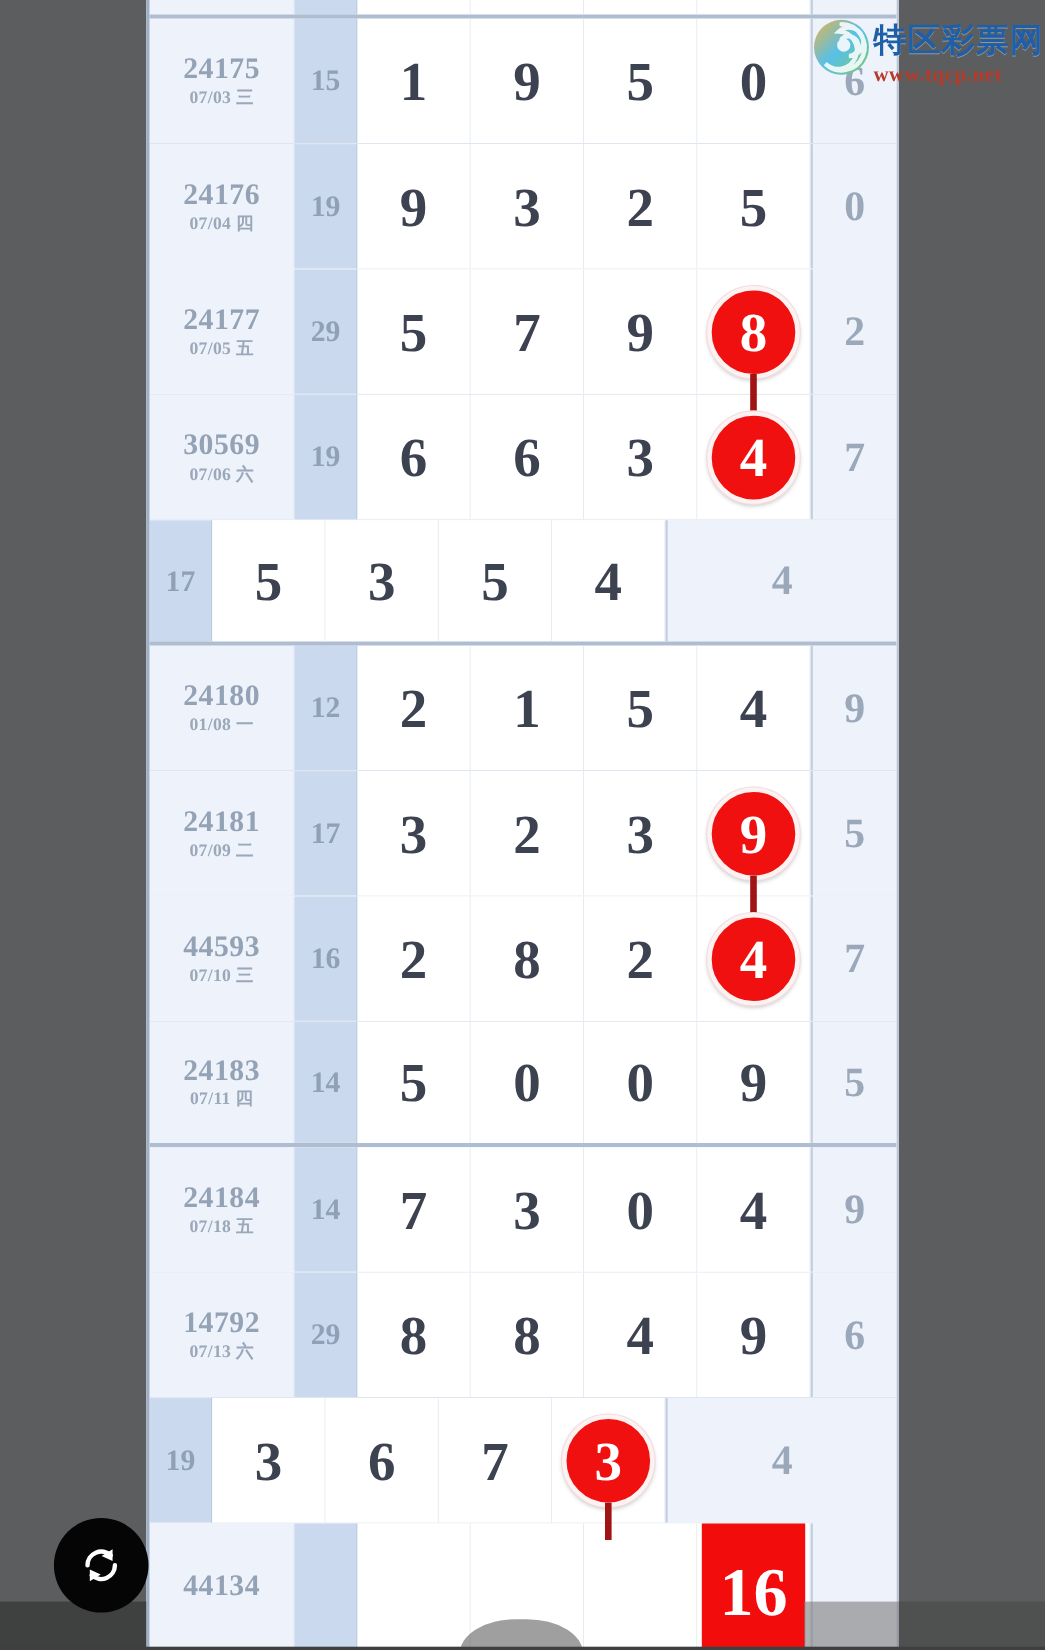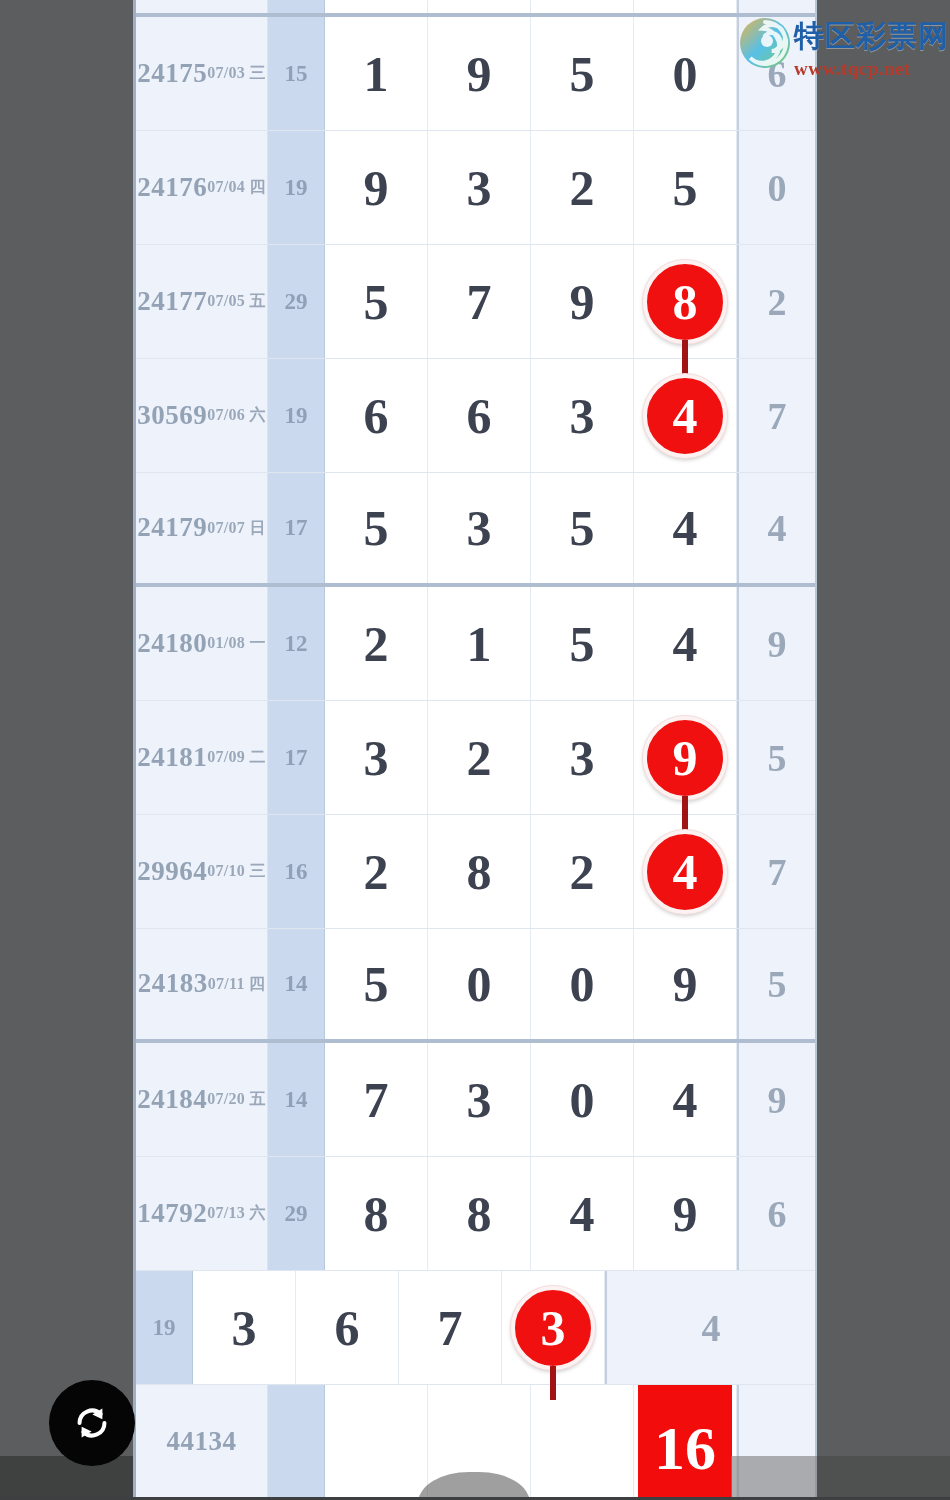--- a/index.html
+++ b/index.html
@@ -33,38 +33,38 @@
     width: 100%;
     border-bottom: 1px solid #dfe6ef;
   }
   .row.group-end { border-bottom: 4px solid #aebdd0; }
   .row.partial { height: 17px; border-bottom: 4px solid #aebdd0; }
 
   .c-issue {
     width: 132px;
     background: #edf2fb;
     border-right: 1px solid #dbe3ef;
-    display: flex; flex-direction: row;
+    display: flex; flex-direction: column;
     align-items: center; justify-content: center;
     flex: 0 0 132px;
   }
   .issue-no {
     font-size: 27px; font-weight: bold; color: #93a2b5;
     letter-spacing: .5px; line-height: 1.15;
   }
   .issue-date {
     font-size: 16px; font-weight: bold; color: #9aa8ba;
     margin-top: 0; letter-spacing: .3px;
   }
   .c-sum {
     width: 57px; flex: 0 0 57px;
     background: #cbd9ee;
     border-right: 1px solid #b7c7de;
     display: flex; align-items: center; justify-content: center;
-    font-size: 23px; font-weight: bold; color: #8fa0b7;
+    font-size: 27px; font-weight: bold; color: #8fa0b7;
   }
   .c-num {
     width: 103px; flex: 0 0 103px;
     background: #ffffff;
     border-right: 1px solid #e6ebf2;
     display: flex; align-items: center; justify-content: center;
     position: relative;
   }
   .c-num .d {
     font-size: 50px; font-weight: bold; color: #3d4250;
@@ -261,24 +261,20 @@
           </div>
           <div class="c-num">
             <span class="d">3</span>
           </div>
           <div class="c-num has-link">
             <div class="ball">4</div>
           </div>
           <div class="c-tail">7</div>
         </div>
         <div class="row group-end">
-          <div class="c-issue">
-            <div class="issue-no">24179</div>
-            <div class="issue-date">07/07 日</div>
-          </div>
           <div class="c-sum">17</div>
           <div class="c-num">
             <span class="d">5</span>
           </div>
           <div class="c-num">
             <span class="d">3</span>
           </div>
           <div class="c-num">
             <span class="d">5</span>
           </div>
@@ -322,21 +318,21 @@
           <div class="c-num">
             <span class="d">3</span>
           </div>
           <div class="c-num has-link">
             <div class="ball link-down">9</div>
           </div>
           <div class="c-tail">5</div>
         </div>
         <div class="row">
           <div class="c-issue">
-            <div class="issue-no">29964</div>
+            <div class="issue-no">44593</div>
             <div class="issue-date">07/10 三</div>
           </div>
           <div class="c-sum">16</div>
           <div class="c-num">
             <span class="d">2</span>
           </div>
           <div class="c-num">
             <span class="d">8</span>
           </div>
           <div class="c-num">
@@ -363,21 +359,21 @@
             <span class="d">0</span>
           </div>
           <div class="c-num">
             <span class="d">9</span>
           </div>
           <div class="c-tail">5</div>
         </div>
         <div class="row">
           <div class="c-issue">
             <div class="issue-no">24184</div>
-            <div class="issue-date">07/20 五</div>
+            <div class="issue-date">07/18 五</div>
           </div>
           <div class="c-sum">14</div>
           <div class="c-num">
             <span class="d">7</span>
           </div>
           <div class="c-num">
             <span class="d">3</span>
           </div>
           <div class="c-num">
             <span class="d">0</span>

